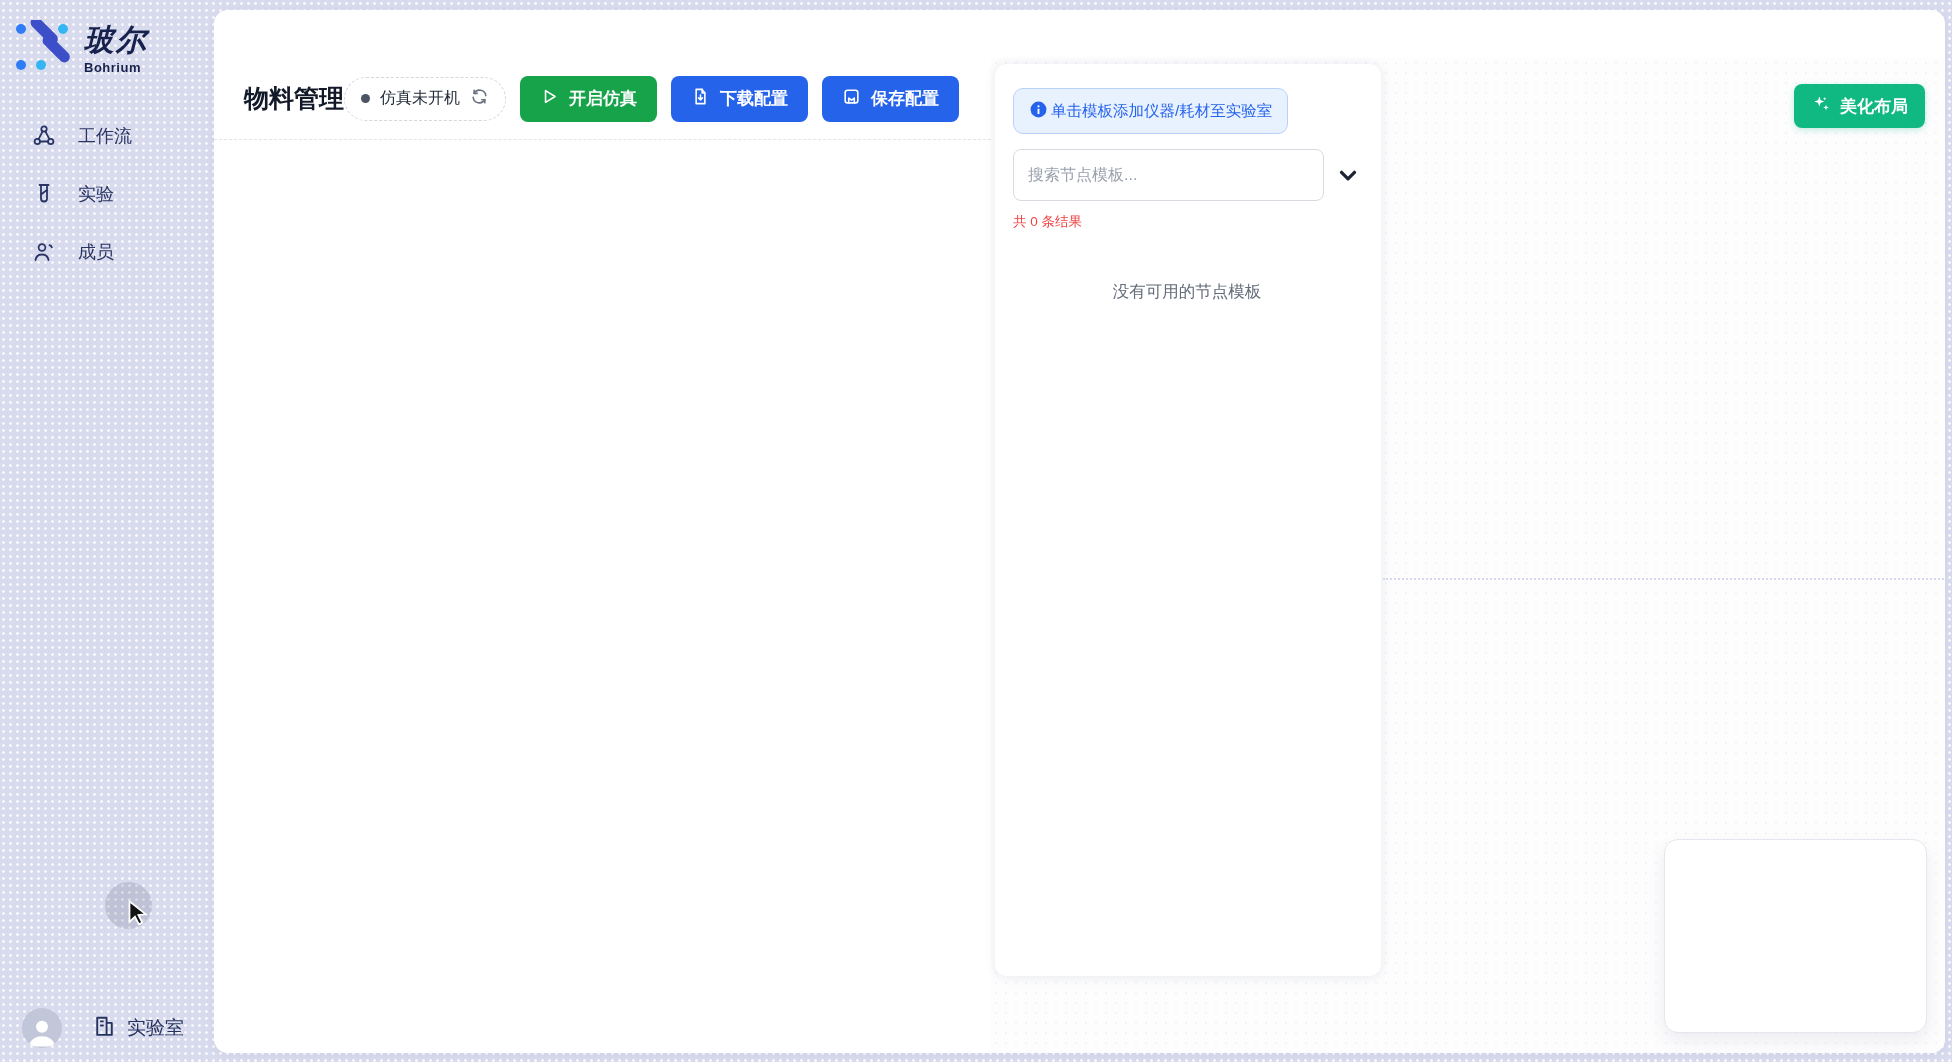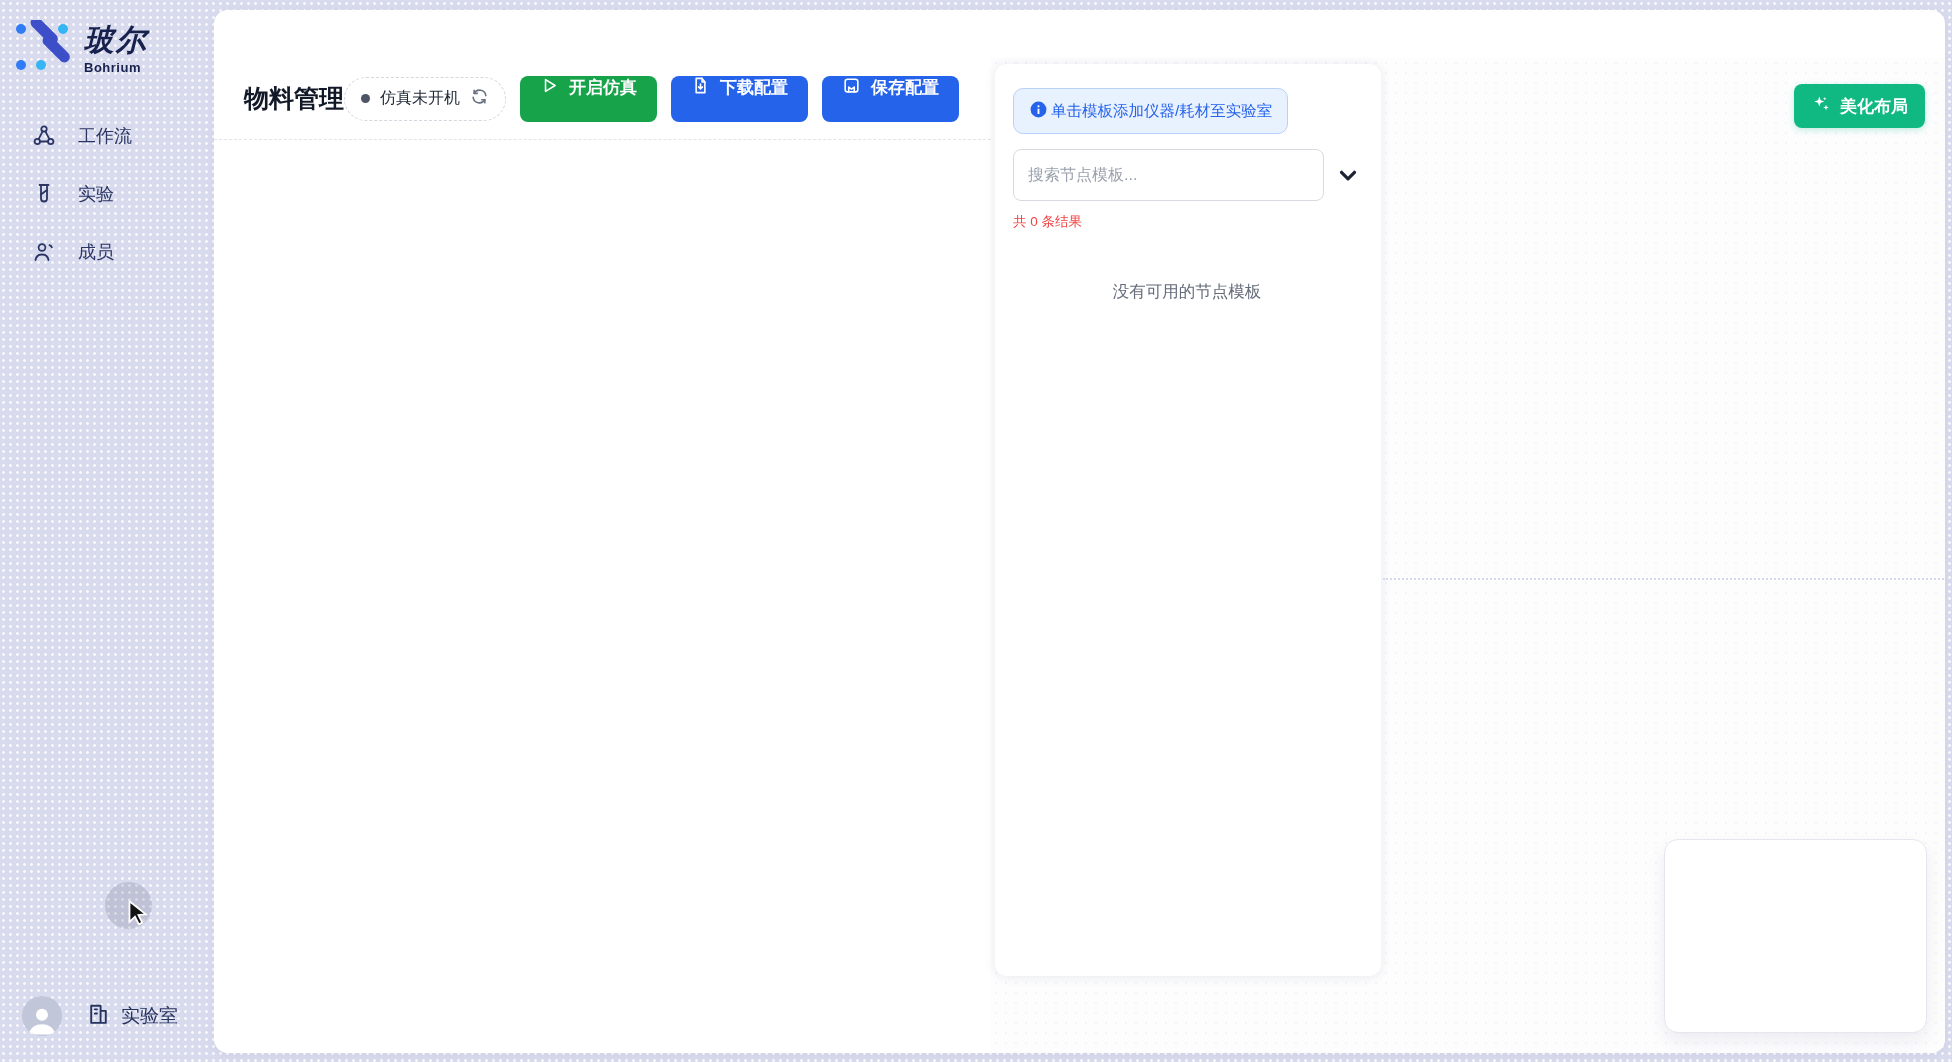--- a/index.html
+++ b/index.html
@@ -17,22 +17,22 @@
   .brand { display:flex; align-items:center; gap:14px; padding:20px 0 0 14px; }
   .brand-txt { display:flex; flex-direction:column; line-height:1; }
   .brand-zh { font-size:30px; font-weight:bold; color:#17214d; letter-spacing:2px;font-style:italic; }
   .brand-en { font-size:13px; font-weight:bold; color:#17214d; margin-top:6px; letter-spacing:.5px; }
   .nav { margin-top:33px; padding:0 10px; display:flex; flex-direction:column; gap:8px; }
   .nav-item { height:50px; border-radius:10px; display:flex; align-items:center;
     padding-left:22px; gap:22px; font-size:18px; color:#2a3564; cursor:pointer; }
   .nav-item .ic { width:24px; height:24px; display:flex; }
   .nav-item.active { background:#ffffff; font-weight:bold; color:#101c4e;
     box-shadow:0 1px 4px rgba(30,34,90,.06); }
-  .side-bottom { position:absolute; left:0; bottom:26px; width:214px;
-    display:flex; align-items:center; padding-left:22px; gap:6px; }
+  .side-bottom { position:absolute; left:0; bottom:14px; width:214px;
+    display:flex; align-items:center; padding-left:22px; gap:12px; }
   .avatar { width:40px; height:40px; border-radius:50%; background:#c2c6d9;
     display:flex; align-items:flex-end; justify-content:center; overflow:hidden; }
   .lab-entry { display:flex; align-items:center; gap:10px; margin-left:18px;
     font-size:19px; color:#27335f; cursor:pointer; }
 
   
   .cursor-halo { position:absolute; left:105px; top:882px; width:47px; height:47px;
     border-radius:50%; background:rgba(78,82,112,.18); }
   .cursor-arrow { position:absolute; left:123px; top:898px; width:30px; height:30px; }
 
@@ -52,21 +52,21 @@
   .main { flex:1; display:flex; flex-direction:row; min-width:0;margin-top:48px; }
   .main-header { height:82px; flex:none; display:flex; align-items:center;
     justify-content:space-between; padding:0 32px 0 30px;
     border-bottom:1px dashed #e2e4ec; background:#fff; }
   .page-title { font-size:25px; font-weight:bold; color:#111827; }
   .actions { display:flex; align-items:center; gap:14px; }
   .status-pill { height:44px; border:1px dashed #d4d7de; border-radius:22px;
     display:flex; align-items:center; gap:10px; padding:0 16px; background:#fff; cursor:pointer; }
   .status-dot { width:9px; height:9px; border-radius:50%; background:#4b5563; }
   .status-label { font-size:16px; color:#1f2937; }
-  .btn { height:46px; border:none; border-radius:8px; display:flex; 
+  .btn { height:46px; border:none; border-radius:8px; display:flex; align-items:center;
     gap:10px; padding:0 20px; font-size:17px; font-weight:bold; color:#fff;
     cursor:pointer; font-family:inherit; }
   .btn-green { background:#16a34a; }
   .btn-blue { background:#2563eb; }
 
   
   .canvas { flex:1; position:relative; background-color:#fdfdfe;
     background-image:radial-gradient(circle, rgba(120,124,200,.07) 1px, rgba(0,0,0,0) 1.4px);
     background-size:10px 10px; }
 

